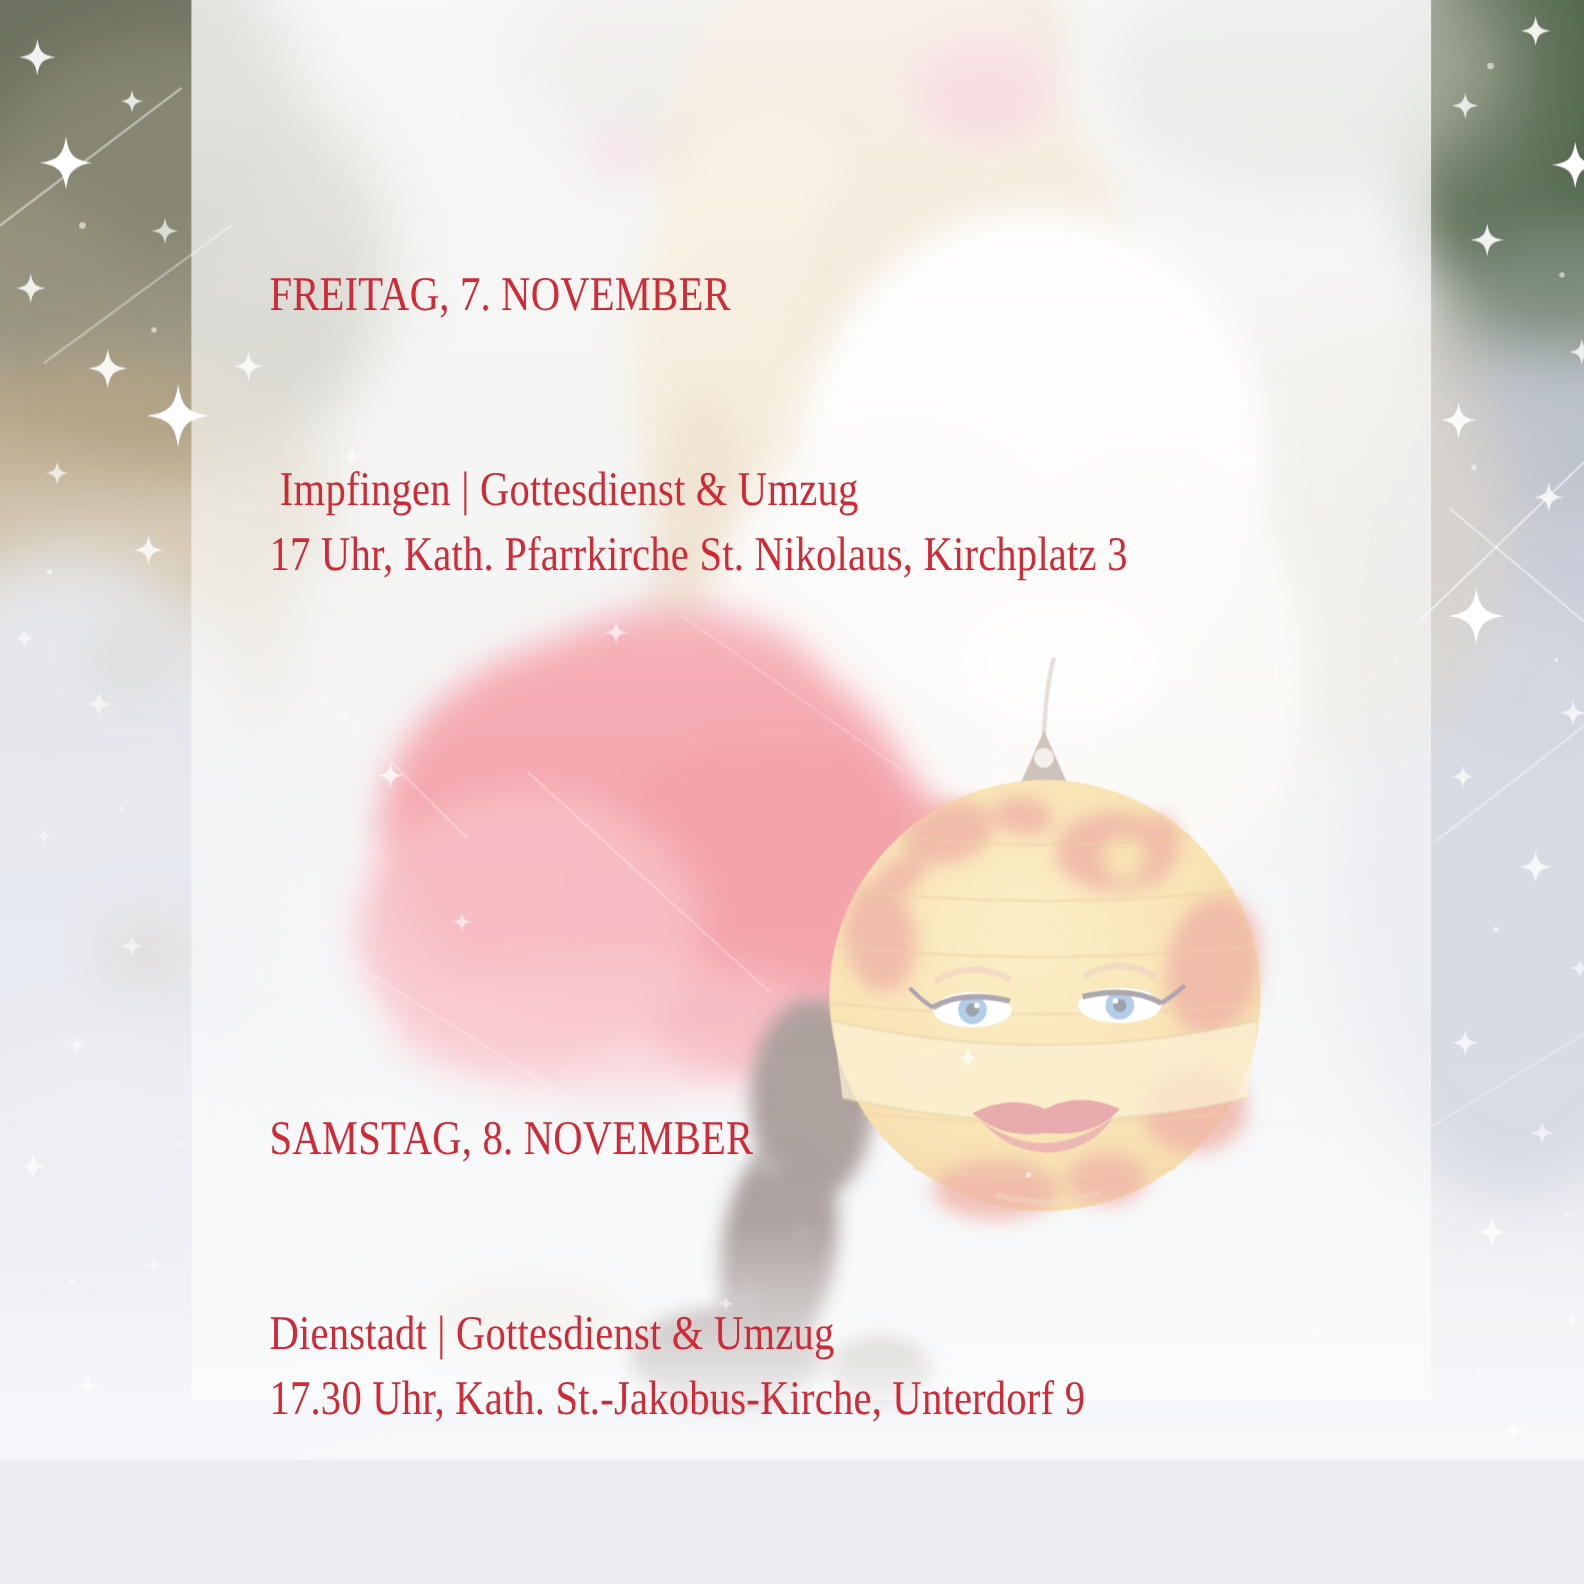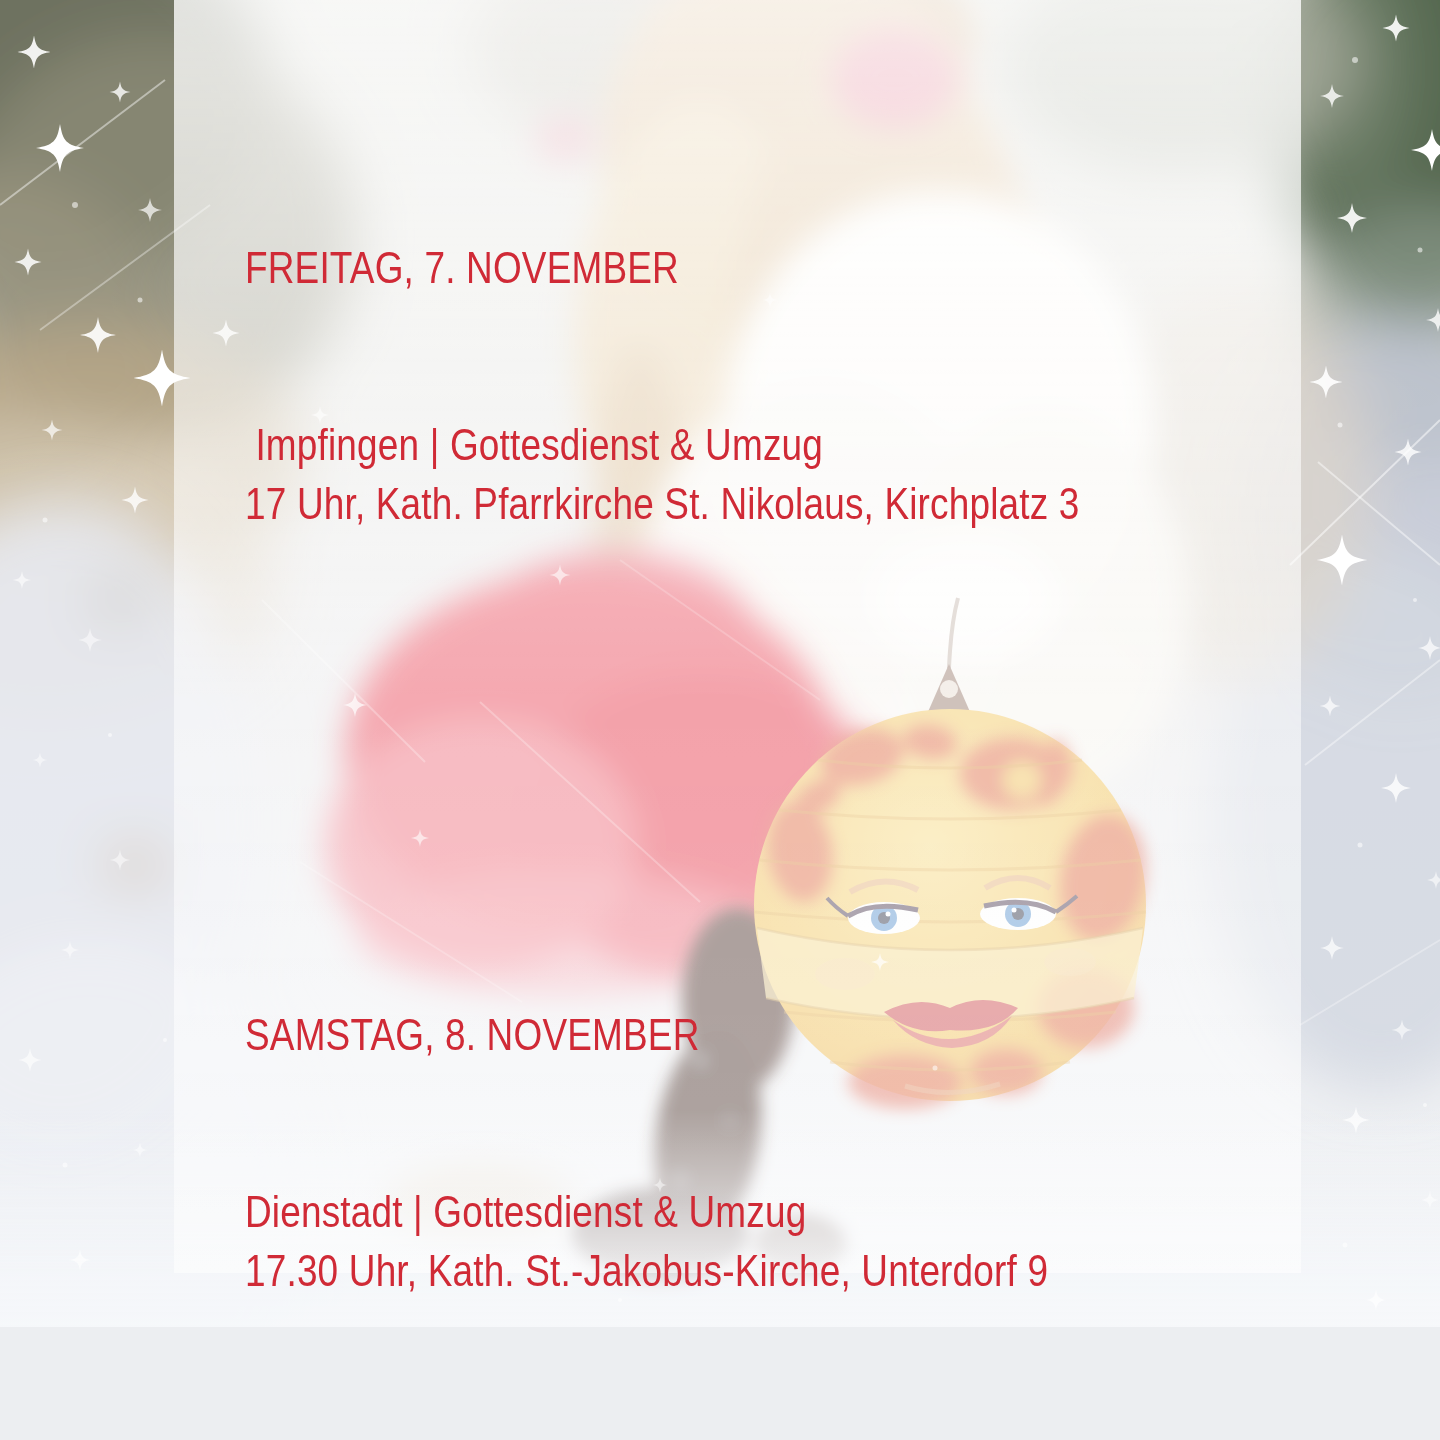--- a/index.html
+++ b/index.html
@@ -1,19 +1,19 @@
 <!DOCTYPE html>
 <html><head>
 <meta charset="utf-8">
 <title>Laternenumzüge Poster</title>
 <style>
   html,body{margin:0;padding:0;background:#eceef1;}
   .stage{
     position:relative;width:1440px;height:1327px;overflow:hidden;
-    font-family:Liberation Sans, sans-serif;background:#fdba74;
+    font-family:Liberation Serif, serif;background:#fdba74;
   }
   svg.photo{position:absolute;left:0;top:0;width:1440px;height:1440px;display:block;}
   .panel{
     position:absolute;left:174px;top:0;width:1127px;height:1273px;
     background:linear-gradient(to bottom,
       rgba(255,255,255,0.80) 0%,
       rgba(255,255,255,0.64) 26%,
       rgba(255,255,255,0.52) 55%,
       rgba(255,255,255,0.56) 100%);
   }

